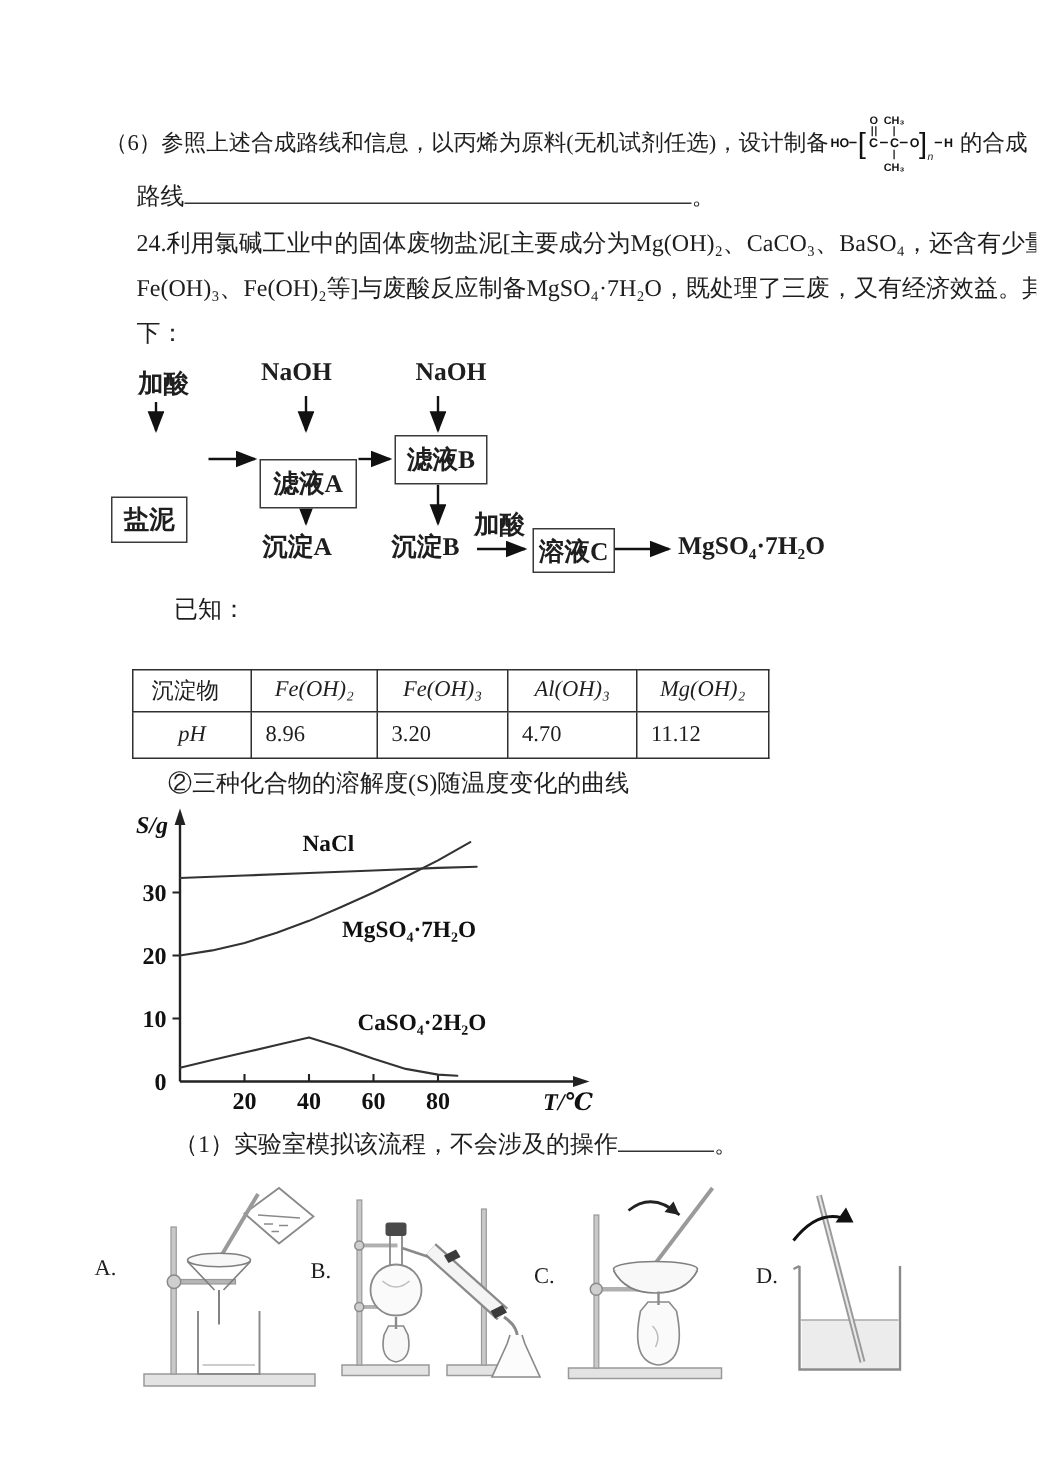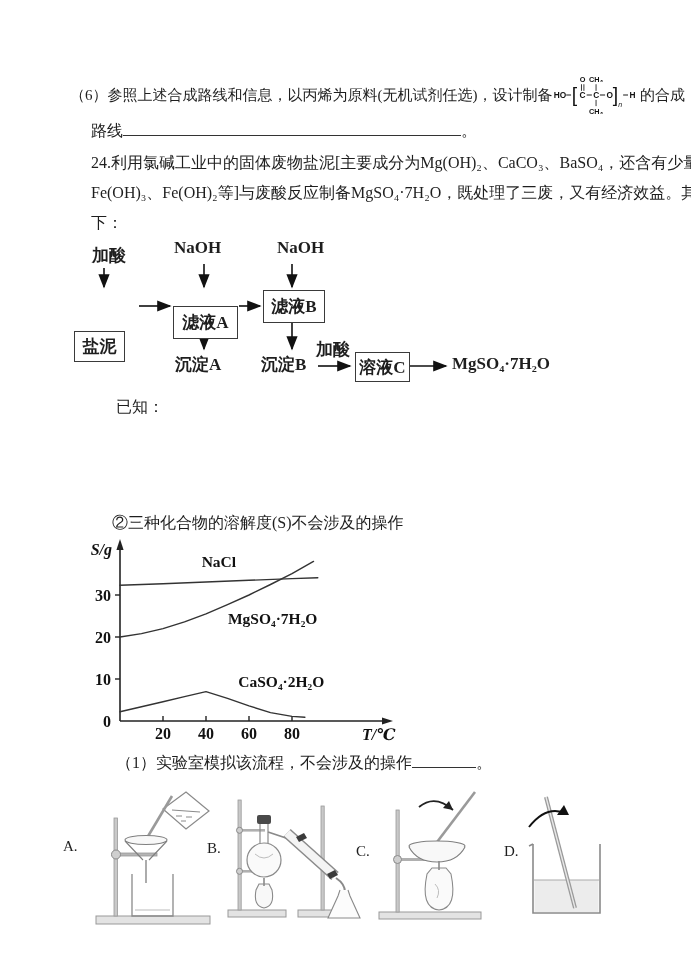--- a/index.html
+++ b/index.html
@@ -93,22 +93,47 @@
     <div class="fbox" style="left:201px;top:50px;width:60px;height:31px;">滤液B</div>
     <div class="flabel" style="left:113px;top:113px;">沉淀A</div>
     <div class="flabel" style="left:199px;top:113px;">沉淀B</div>
     <div class="flabel" style="left:254px;top:98px;">加酸</div>
     <div class="fbox" style="left:293px;top:112px;width:53px;height:28px;">溶液C</div>
     <div class="flabel" style="left:390px;top:114px;">MgSO₄·7H₂O</div>
   </div>
 
   <div class="abs txt" style="left:88px;top:396px;">已知：</div>
 
-
-  <div class="abs txt" style="left:84px;top:512px;">②三种化合物的溶解度(S)不会涉及的操作</div>
+  <table class="ph abs" style="left:88px;top:446px;">
+    <colgroup>
+        <col style="width:79px">
+        <col style="width:84px">
+        <col style="width:87px">
+        <col style="width:86px">
+        <col style="width:88px">
+      </colgroup>
+    <tbody>
+        <tr>
+      <td class="lead">沉淀物</td>
+      <td class="fml">Fe(OH)₂</td>
+      <td class="fml">Fe(OH)₃</td>
+      <td class="fml">Al(OH)₃</td>
+      <td class="fml">Mg(OH)₂</td>
+    </tr>
+    <tr style="height:31px;">
+      <td class="ctr">pH</td>
+      <td class="num">8.96</td>
+      <td class="num">3.20</td>
+      <td class="num">4.70</td>
+      <td class="num">11.12</td>
+    </tr>
+  </tbody>
+    </table>
+
+  <div class="abs txt" style="left:84px;top:512px;">②三种化合物的溶解度(S)随温度变化的曲线</div>
 
   <svg class="abs" style="left:78px;top:535px;" width="330" height="218" viewBox="0 0 330 218" id="chart-svg">
       <line x1="42" y1="186" x2="42" y2="13" stroke="#222" stroke-width="1.6"></line>
       <polygon points="38.4,15 45.6,15 42,4" fill="#222"></polygon>
       <line x1="42" y1="186" x2="306" y2="186" stroke="#222" stroke-width="1.6"></line>
       <polygon points="304,182.4 304,189.6 315,186" fill="#222"></polygon>
       <text x="33" y="191.5" text-anchor="end" font-size="16" font-weight="600" font-family="&quot;Liberation Serif&quot;,&quot;DejaVu Serif&quot;,serif" fill="#111">0</text>
       <line x1="37" y1="144" x2="42" y2="144" stroke="#222" stroke-width="1.4"></line>
       <text x="33" y="149.5" text-anchor="end" font-size="16" font-weight="600" font-family="&quot;Liberation Serif&quot;,&quot;DejaVu Serif&quot;,serif" fill="#111">10</text>
       <line x1="37" y1="102" x2="42" y2="102" stroke="#222" stroke-width="1.4"></line>

